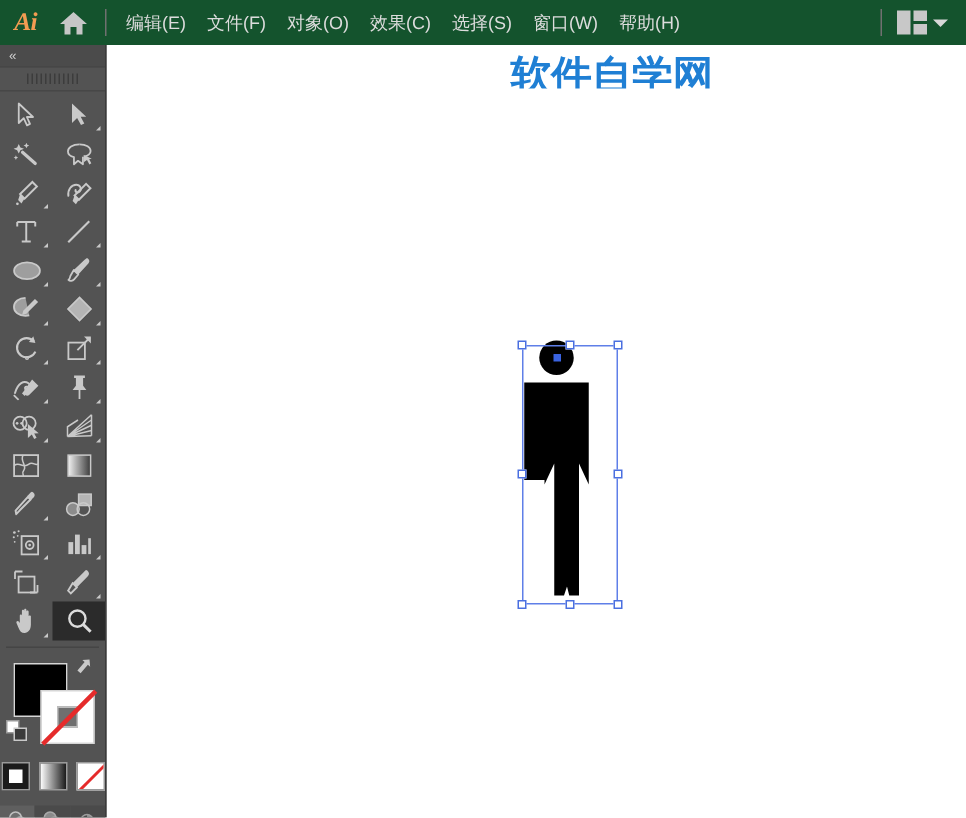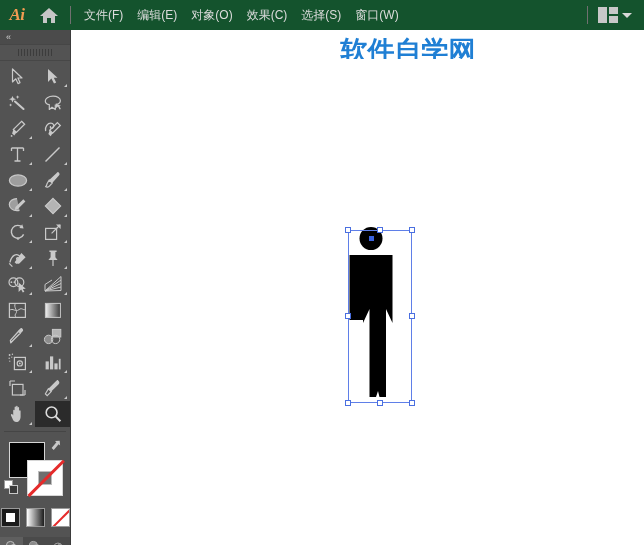--- a/index.html
+++ b/index.html
@@ -166,26 +166,27 @@
 <div class="app">
 
   <div class="menubar">
     <div class="ai-logo">Ai</div>
     <div class="home-icon">
       <svg width="20" height="18" viewBox="0 0 20 18">
         <path d="M10 2 L19 10 L16 10 L16 17 L12 17 L12 12 L8 12 L8 17 L4 17 L4 10 L1 10 Z" fill="#c6c6c6"></path>
       </svg>
     </div>
     <div class="vsep"></div>
+    <div class="menu-item">编辑(E)</div>
     <div class="menu-item">文件(F)</div>
-    <div class="menu-item">编辑(E)</div>
     <div class="menu-item">对象(O)</div>
     <div class="menu-item">效果(C)</div>
     <div class="menu-item">选择(S)</div>
     <div class="menu-item">窗口(W)</div>
+    <div class="menu-item">帮助(H)</div>
 
     <div class="menubar-right">
       <div class="vsep"></div>
       <div class="ws-icon">
         <span class="ws-grid">
           <i class="tall"></i>
             <i></i>
             <i></i>
         </span>
         <span class="chev-down"></span>

